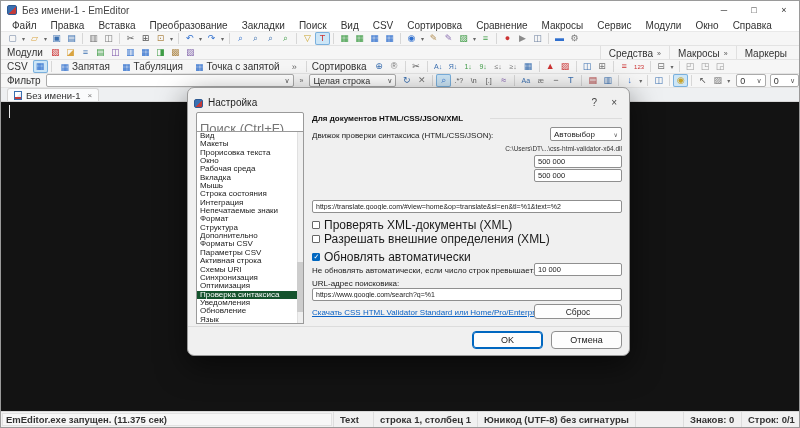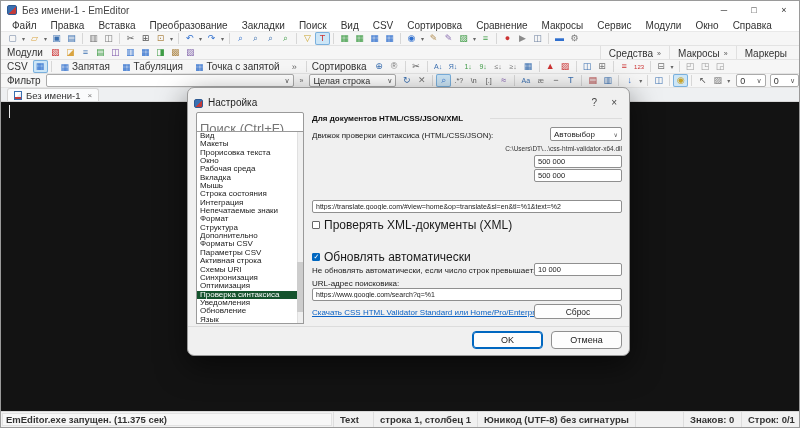--- a/index.html
+++ b/index.html
@@ -368,20 +368,24 @@
       <input class="pin" style="right: 0px; top: 43px; width: 88px;" value="500 000">
 
       <input class="pin" style="right: 0px; top: 57px; width: 88px;" value="500 000">
 
       <input class="pin" style="left: 0px; right: 0px; top: 88px; font-size: 7px;" value="https://translate.google.com/#view=home&amp;op=translate&amp;sl=en&amp;tl=%1&amp;text=%2">
 
       <span class="cbrow" style="left:0;top:106px">
         <span class="cb" data-checked="false"></span>
         <span class="cblabel">Проверять XML-документы (XML)</span>
       </span>
+      <span class="cbrow" style="left:0;top:120px">
+        <span class="cb" data-checked="false"></span>
+        <span class="cblabel">Разрешать внешние определения (XML)</span>
+      </span>
       <span class="cbrow" style="left:0;top:138px">
         <span class="cb" data-checked="true"></span>
         <span class="cblabel">Обновлять автоматически</span>
       </span>
 
       <span class="pl" style="left:0;top:154px">Не обновлять автоматически, если число строк превышает:</span>
       <input class="pin" style="right: 0px; top: 151px; width: 88px;" value="10 000">
 
       <span class="pl" style="left:0;top:167px">URL-адрес поисковика:</span>
       <input class="pin" style="left: 0px; right: 0px; top: 176px; font-size: 7px;" value="https://www.google.com/search?q=%1">

